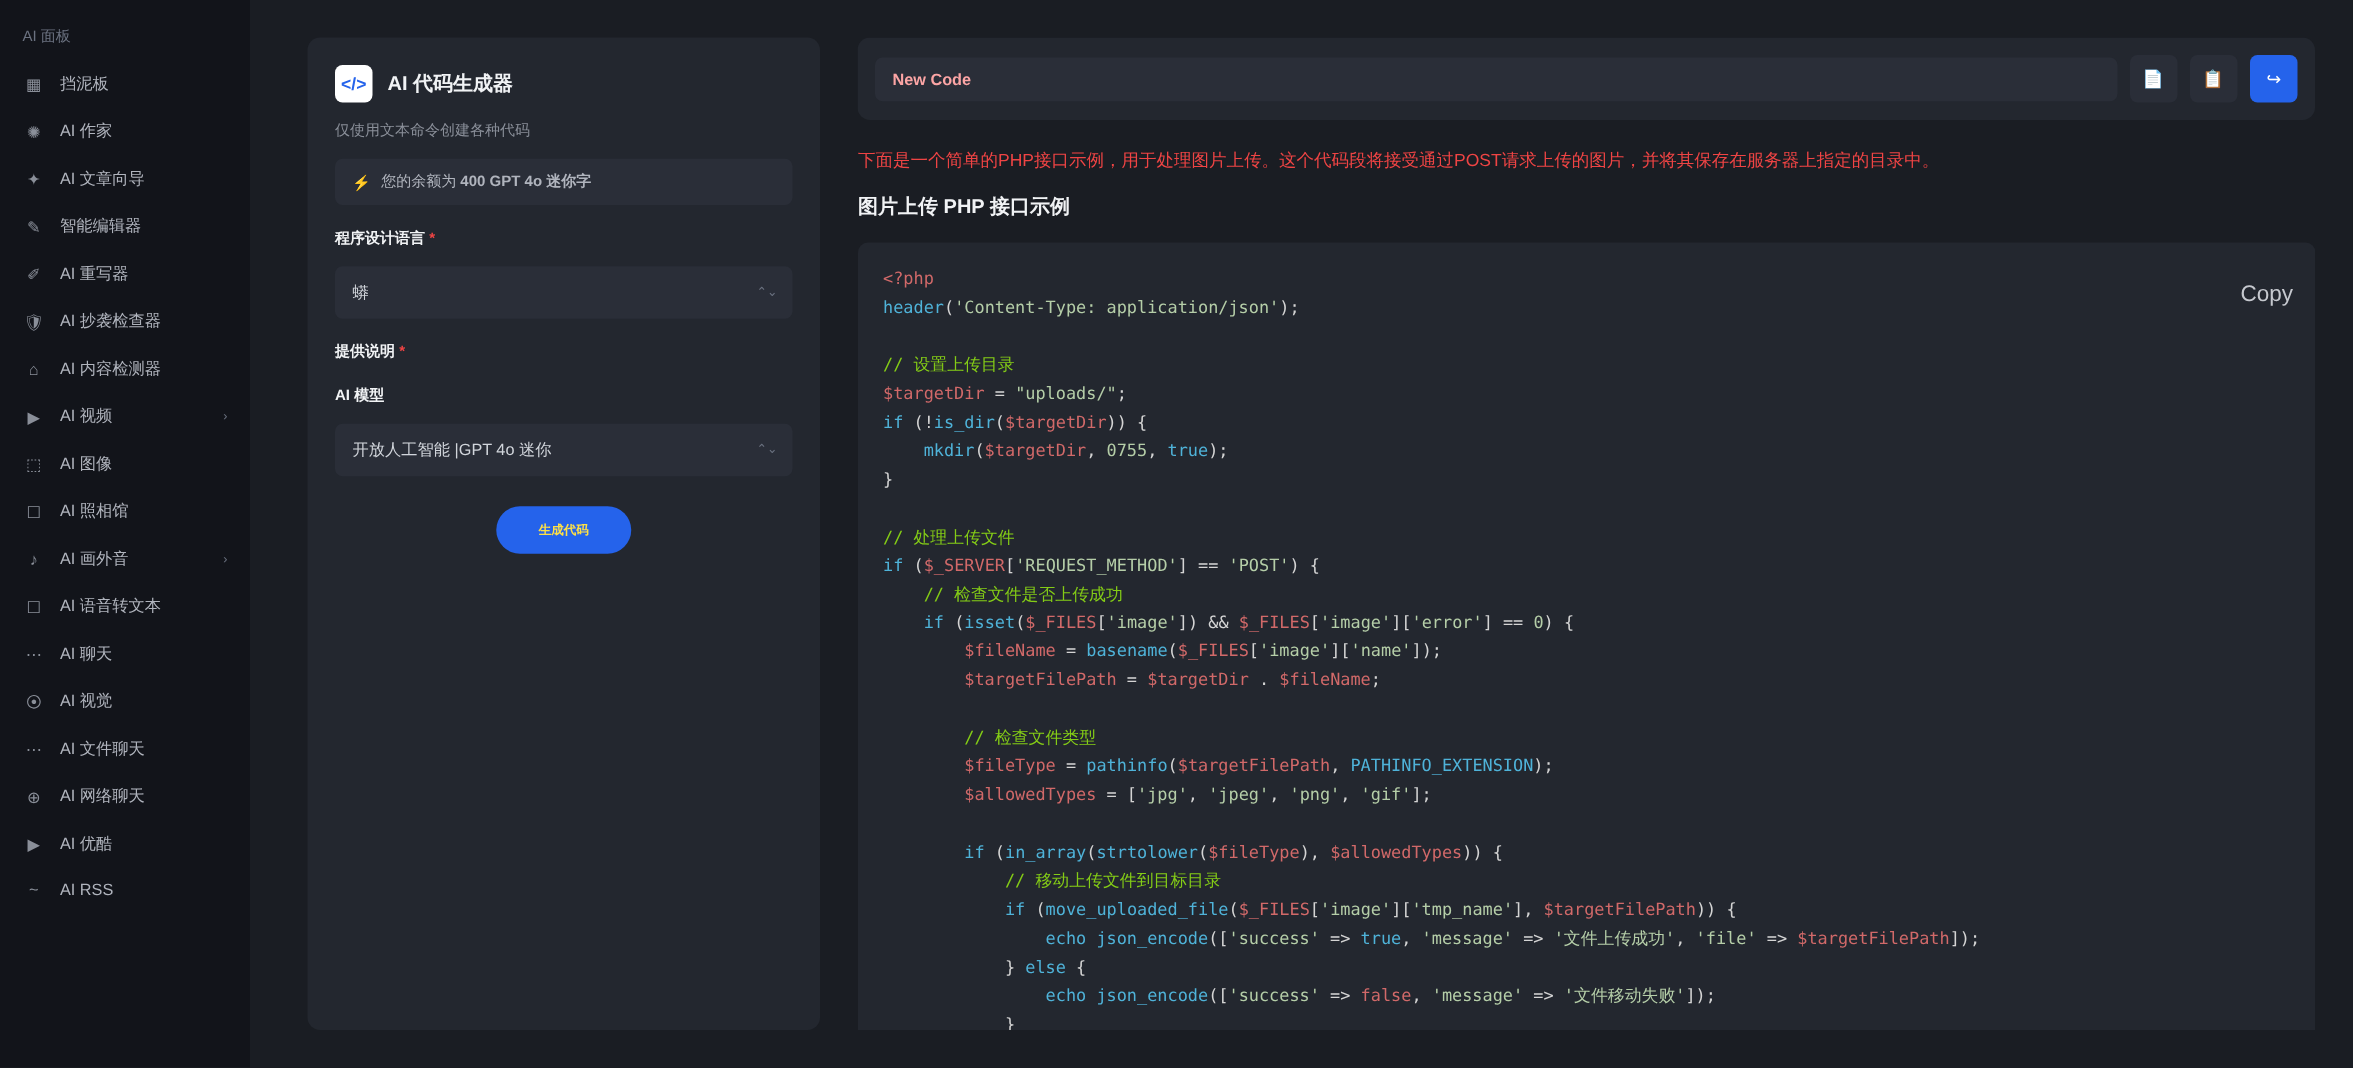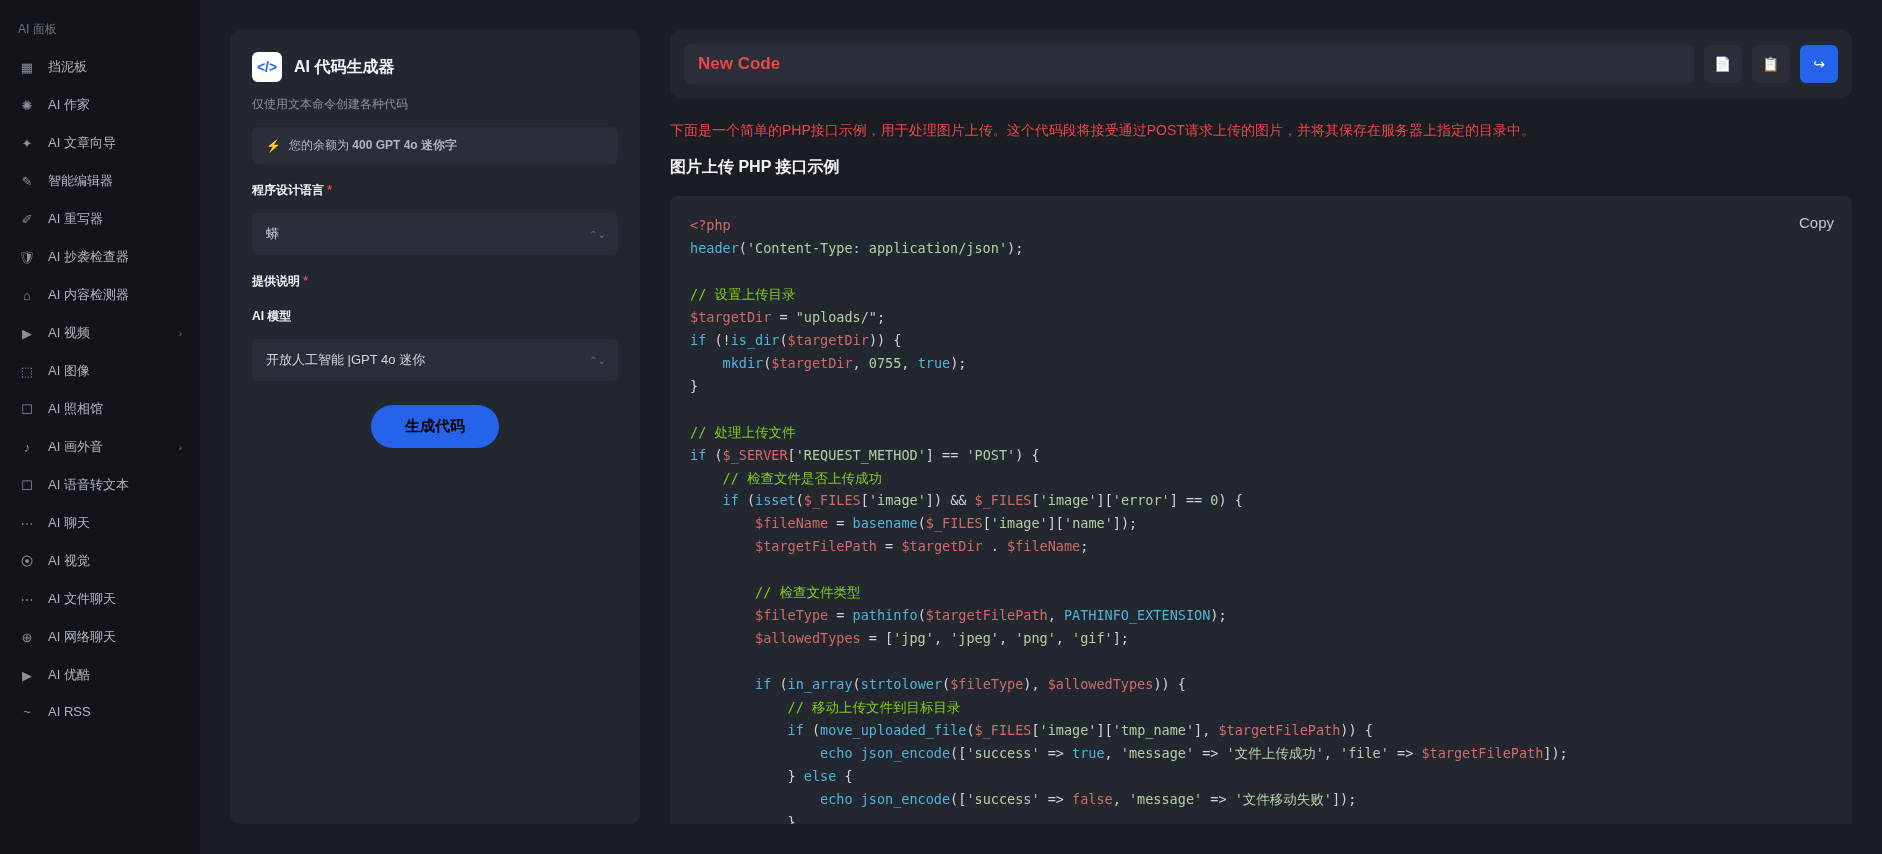--- a/index.html
+++ b/index.html
@@ -1,17 +1,17 @@
 <!DOCTYPE html>
 <html><head>
 <meta charset="utf-8">
 <style>
 * { margin: 0; padding: 0; box-sizing: border-box; }
 body { font-family: -apple-system, "Segoe UI", Arial, sans-serif; background: #1a1d23; color: #e4e6eb; font-size: 14px; overflow: hidden; }
-.app { display: flex; height: 100vh; }
+.app { display: flex; height: 100vh; gap: 16px; }
 
 
 .sidebar { width: 200px; background: #12141a; overflow-y: auto; padding: 15px 0; }
 .sidebar-title { color: #6b7280; font-size: 12px; padding: 6px 18px 10px; }
 .sidebar-item { display: flex; align-items: center; gap: 12px; padding: 10px 18px; color: #b0b4bd; cursor: pointer; font-size: 13px; }
 .sidebar-item .icon { width: 18px; text-align: center; color: #8a8f99; }
 .sidebar-item .chev { margin-left: auto; font-size: 10px; color: #6b7280; }
 
 
 .main { flex: 1; display: flex; gap: 30px; padding: 30px; background: #1a1d23; overflow: hidden; }
@@ -23,33 +23,33 @@
 .panel-title { font-size: 16px; font-weight: 700; color: #f1f3f5; }
 .panel-sub { font-size: 12px; color: #8a8f99; }
 .quota { background: #2a2e38; border-radius: 6px; padding: 10px 14px; font-size: 12px; color: #b0b4bd; display: flex; align-items: center; gap: 8px; }
 .bolt { color: #3b82f6; }
 .label { font-size: 12px; font-weight: 600; color: #f1f3f5; margin-top: 4px; }
 .req { color: #ef4444; }
 .select, .textarea { width: 100%; background: #2a2e38; border: none; border-radius: 6px; padding: 12px 14px; color: #d1d5db; font-size: 13px; font-family: inherit; appearance: none; position: relative; }
 .select-wrap { position: relative; }
 .select-wrap::after { content: "⌃⌄"; position: absolute; right: 12px; top: 50%; transform: translateY(-50%); font-size: 10px; color: #6b7280; line-height: 0.5; }
 .textarea { min-height: 210px; resize: vertical; }
-.btn-primary { background: #2563eb; color: #000000; border: none; border-radius: 24px; padding: 12px 34px; font-size: 15px; font-weight: 600; cursor: pointer; align-self: center; margin-top: 10px; }
+.btn-primary { background: #2563eb; color: #fde047; border: none; border-radius: 24px; padding: 12px 34px; font-size: 10px; font-weight: 600; cursor: pointer; align-self: center; margin-top: 10px; }
 
 
 .right-panel { flex: 1; display: flex; flex-direction: column; gap: 20px; overflow: hidden; }
 .toolbar { background: #23272f; border-radius: 10px; padding: 14px 14px; display: flex; align-items: center; gap: 10px; }
-.title-input { flex: 1; background: #2a2e38; border: none; border-radius: 6px; padding: 10px 14px; color: #ef4444; font-size: 17px; font-weight: 600; }
+.title-input { flex: 1; background: #2a2e38; border: none; border-radius: 6px; padding: 10px 14px; color: #fca5a5; font-size: 13px; font-weight: 600; }
 .tool-btn { width: 38px; height: 38px; background: #2a2e38; border-radius: 6px; display: flex; align-items: center; justify-content: center; color: #9ca3af; cursor: pointer; }
 .tool-btn.primary { background: #2563eb; color: #fff; }
 .output { flex: 1; overflow-y: auto; }
 .output-desc { font-size: 14px; color: #ef4444; line-height: 1.8; margin-bottom: 14px; }
 .output-h3 { font-size: 16px; font-weight: 700; color: #f1f3f5; margin-bottom: 18px; }
 .code-block { background: #23272f; border-radius: 8px; padding: 18px 20px 24px; position: relative; font-family: "Courier New", monospace; font-size: 13.5px; line-height: 1.7; overflow-x: auto; }
-.copy-btn { position: absolute; top: 14px; right: 18px; color: #c5c8ce; font-size: 15px; cursor: pointer; font-family: -apple-system, Arial, sans-serif; }
+.copy-btn { position: absolute; top: 26px; right: 18px; color: #c5c8ce; font-size: 18px; cursor: pointer; font-family: -apple-system, Arial, sans-serif; }
 pre { white-space: pre; }
 
 
 .t-tag { color: #d16969; }
 .t-fn  { color: #4fb3d9; }
 .t-str { color: #b5cea8; }
 .t-com { color: #84cc16; }
 .t-var { color: #d16969; }
 .t-kw  { color: #4fb3d9; }
 .t-op  { color: #d4d4d4; }

